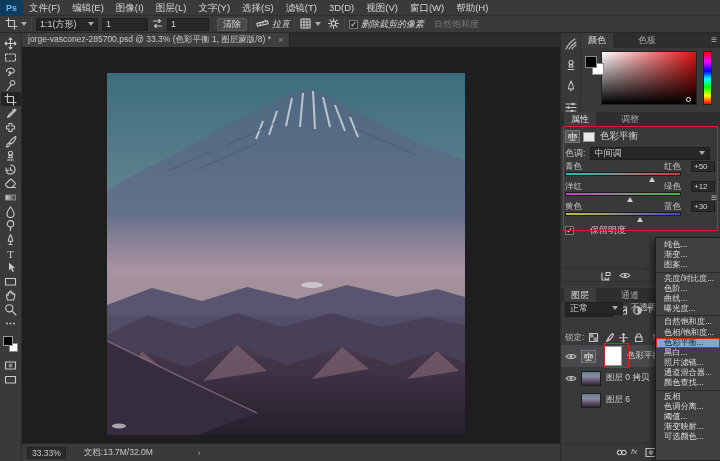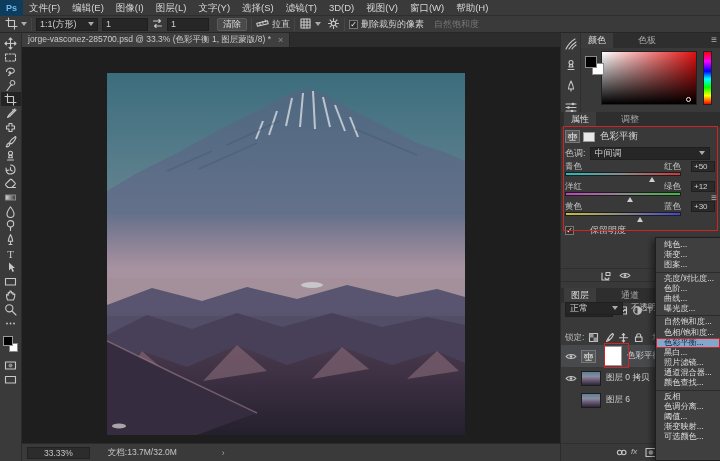--- a/index.html
+++ b/index.html
@@ -18,21 +18,21 @@
   
   .optionsbar{position:absolute;left:0;top:16px;width:720px;height:17px;background:#3a3a3a;
               border-bottom:1px solid #272727;display:flex;align-items:center;font-size:9px;}
   .ob-sep{width:1px;height:13px;background:#2d2d2d;border-right:1px solid #474747;margin:0 4px;}
   .ob-box{background:#262626;border:1px solid #1f1f1f;height:13px;display:flex;align-items:center;
           padding:0 3px;color:#cfcfcf;}
   .ob-btn{background:#4a4a4a;border:1px solid #5c5c5c;height:13px;display:flex;align-items:center;
           padding:0 5px;color:#ddd;border-radius:2px;}
   .caret{width:0;height:0;border-left:3px solid transparent;border-right:3px solid transparent;
          border-top:4px solid #aaa;display:inline-block;margin-left:3px;}
-  .ob-label{color:#cfcfcf;margin-left:3px;white-space:nowrap;}
+  .ob-label{color:#cfcfcf;margin-left:3px;white-space:nowrap;font-style:italic;}
   .ob-disabled{color:#767676;margin-left:10px;white-space:nowrap;}
   .cb{width:9px;height:9px;background:#2d2d2d;border:1px solid #777;color:#eee;font-size:8px;
       line-height:8px;text-align:center;display:inline-block;}
 
   
   .docbar{position:absolute;left:22px;top:33px;width:538px;height:14px;background:#2c2c2c;}
   .doctab{position:absolute;left:0;top:0;height:14px;background:#3f3f3f;border-right:1px solid #242424;
           display:flex;align-items:center;padding:0 6px;font-size:8.5px;color:#c9c9c9;white-space:nowrap;}
   .doctab .x{margin-left:7px;color:#8f8f8f;font-size:9px;}
 
@@ -110,21 +110,21 @@
   .popup{position:absolute;left:655px;top:237px;width:65px;height:224px;background:#3f3f3f;
          border:1px solid #1e1e1e;border-right:none;box-shadow:-3px 3px 6px rgba(0,0,0,.45);
          z-index:60;padding-top:2px;overflow:hidden;}
   .pm-item{font-size:8.2px;color:#dcdcdc;line-height:10.2px;height:10.2px;padding-left:8px;white-space:nowrap;}
   .pm-item.hl{background:#82a7cc;color:#10263c;outline:1.5px solid #d32222;outline-offset:-1px;}
   .pm-sep{border-top:1px solid #2b2b2b;margin:1px 0;height:0;}
 
   
   .statusbar{position:absolute;left:22px;top:443px;width:538px;height:18px;background:#3a3a3a;
              border-top:1px solid #2a2a2a;display:flex;align-items:center;font-size:8.5px;color:#c6c6c6;}
-  .zoombox{background:#2c2c2c;border:1px solid #222;height:12px;line-height:11px;padding:0 16px;margin-left:5px;}
+  .zoombox{background:#2c2c2c;border:1px solid #222;height:12px;line-height:11px;padding:0 4px;margin-left:5px;}
   .docinfo{margin-left:18px;}
   .st-arrow{margin-left:45px;color:#aaa;}
 
   
   .ann{position:absolute;border:1.5px solid #d32222;z-index:70;pointer-events:none;}
 </style>
 </head>
 <body>
 
 <div id="app">

